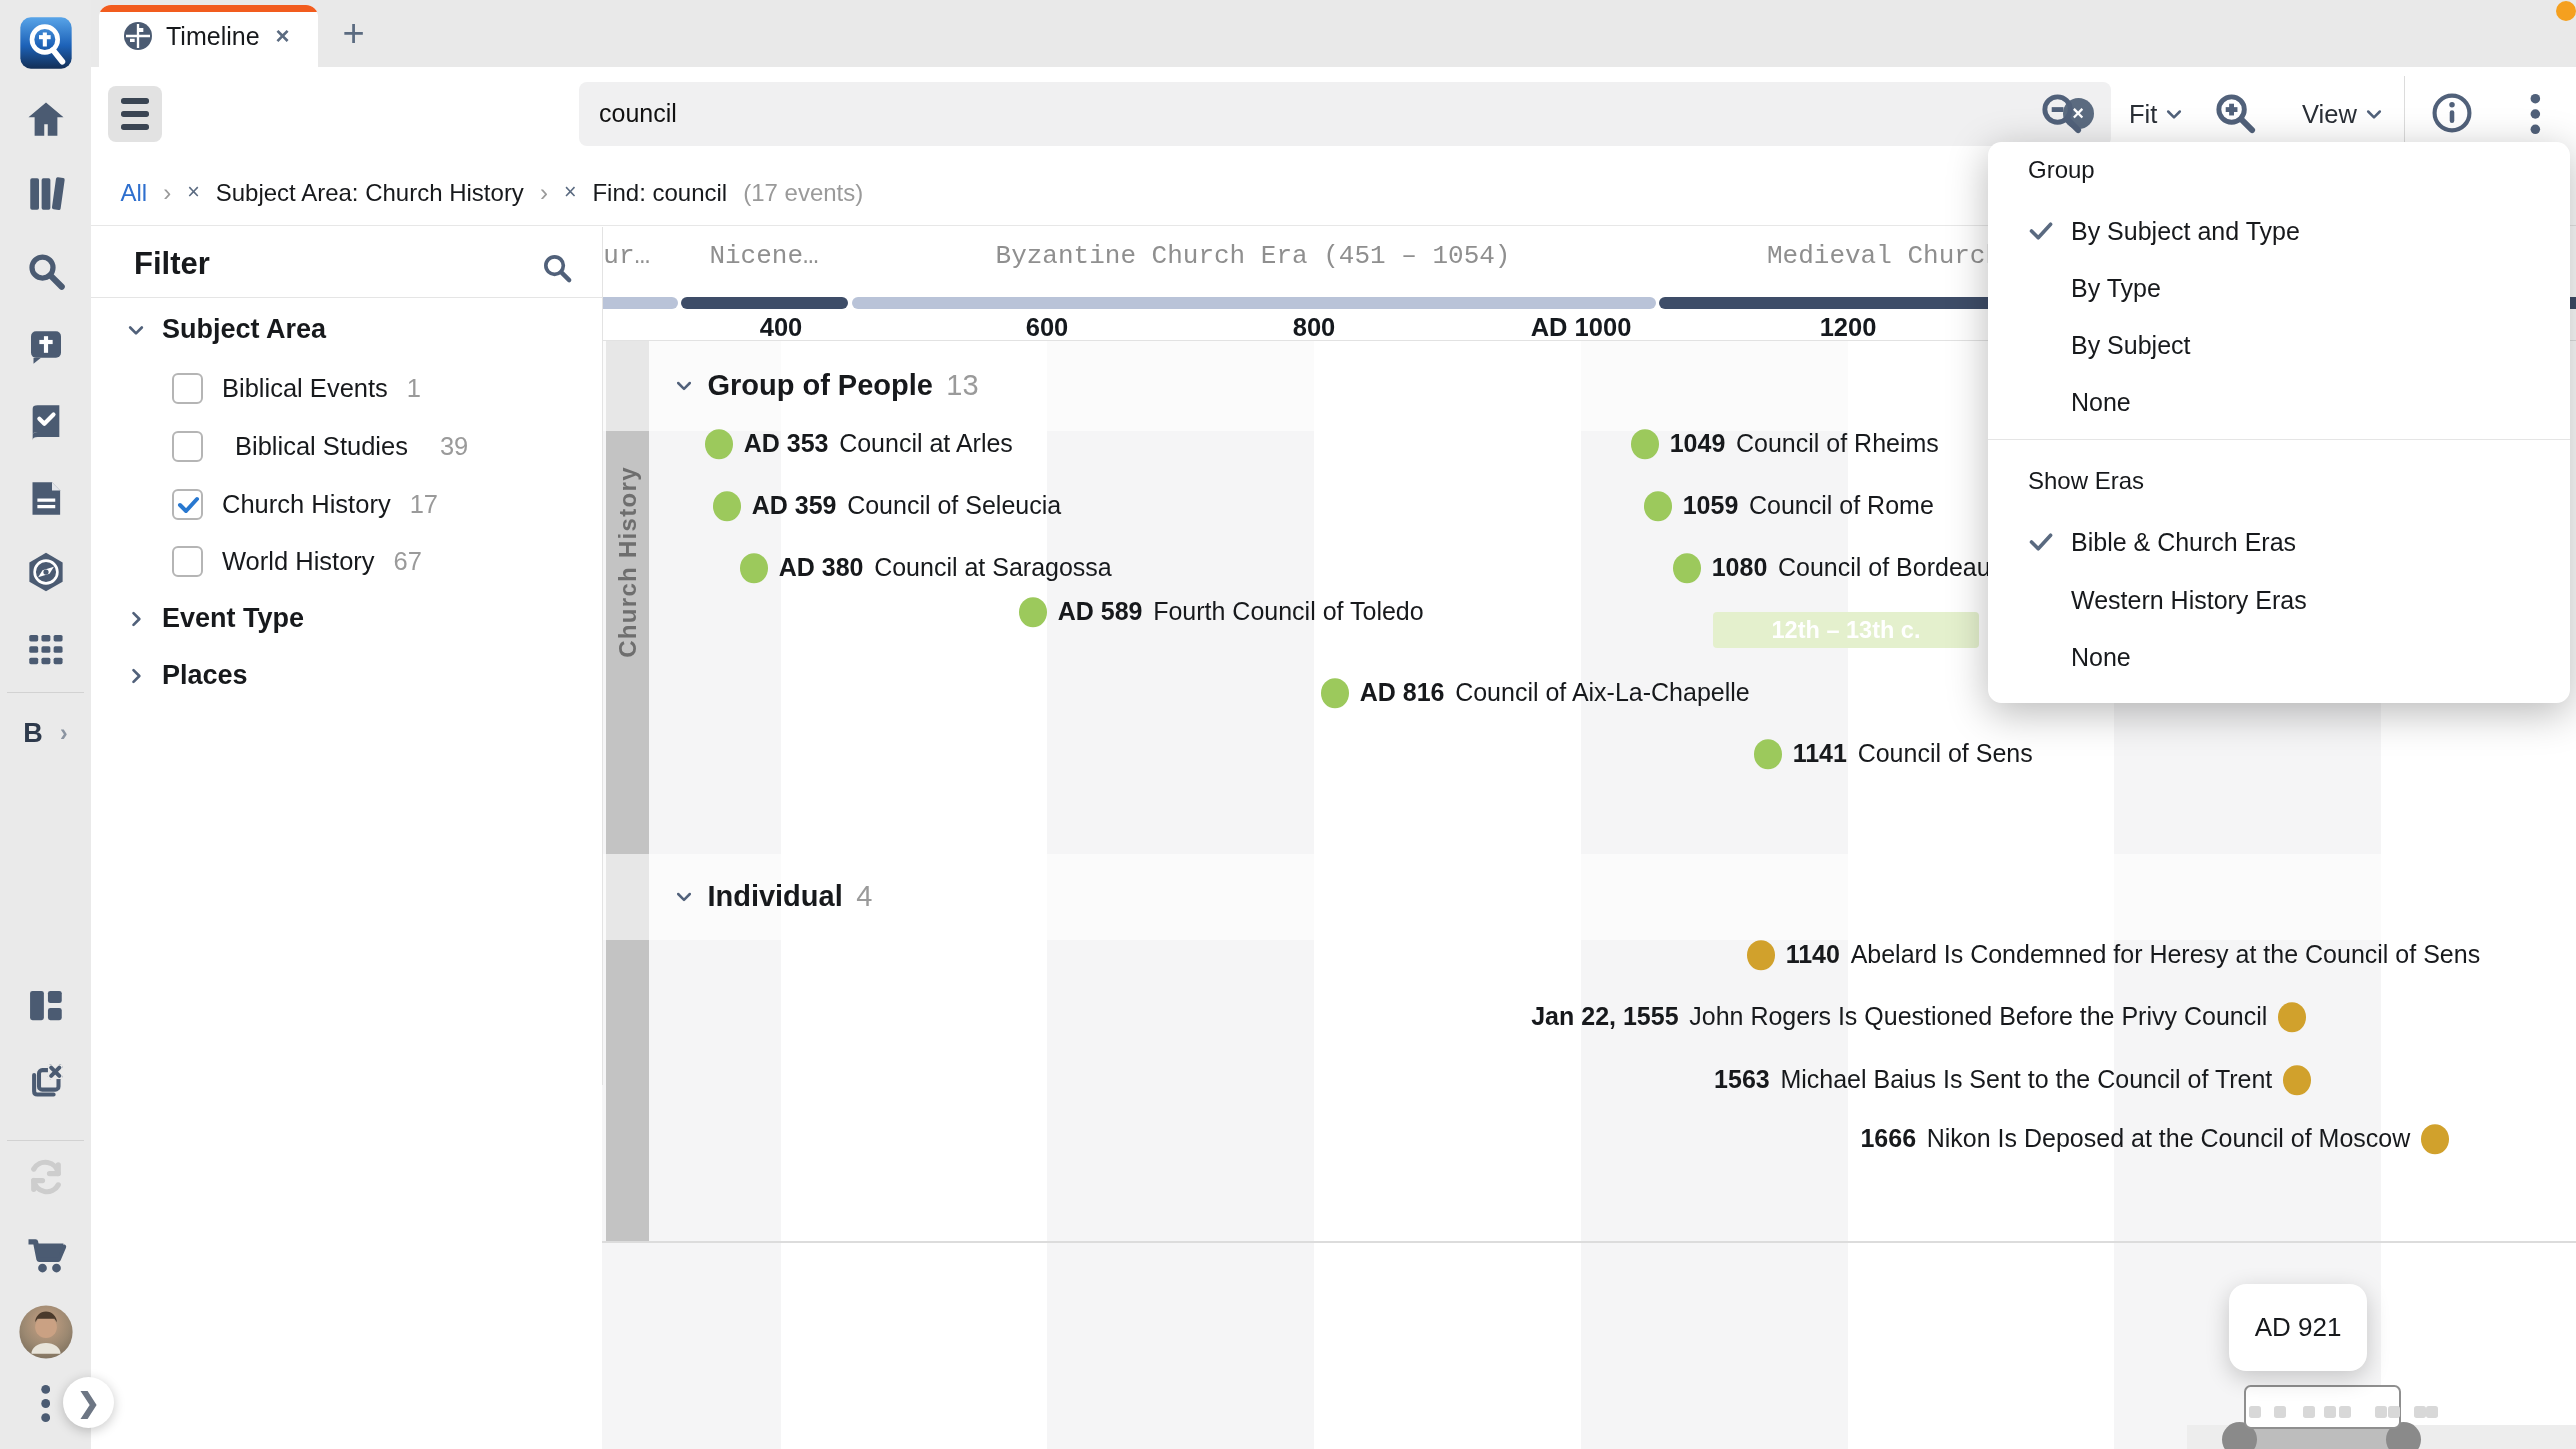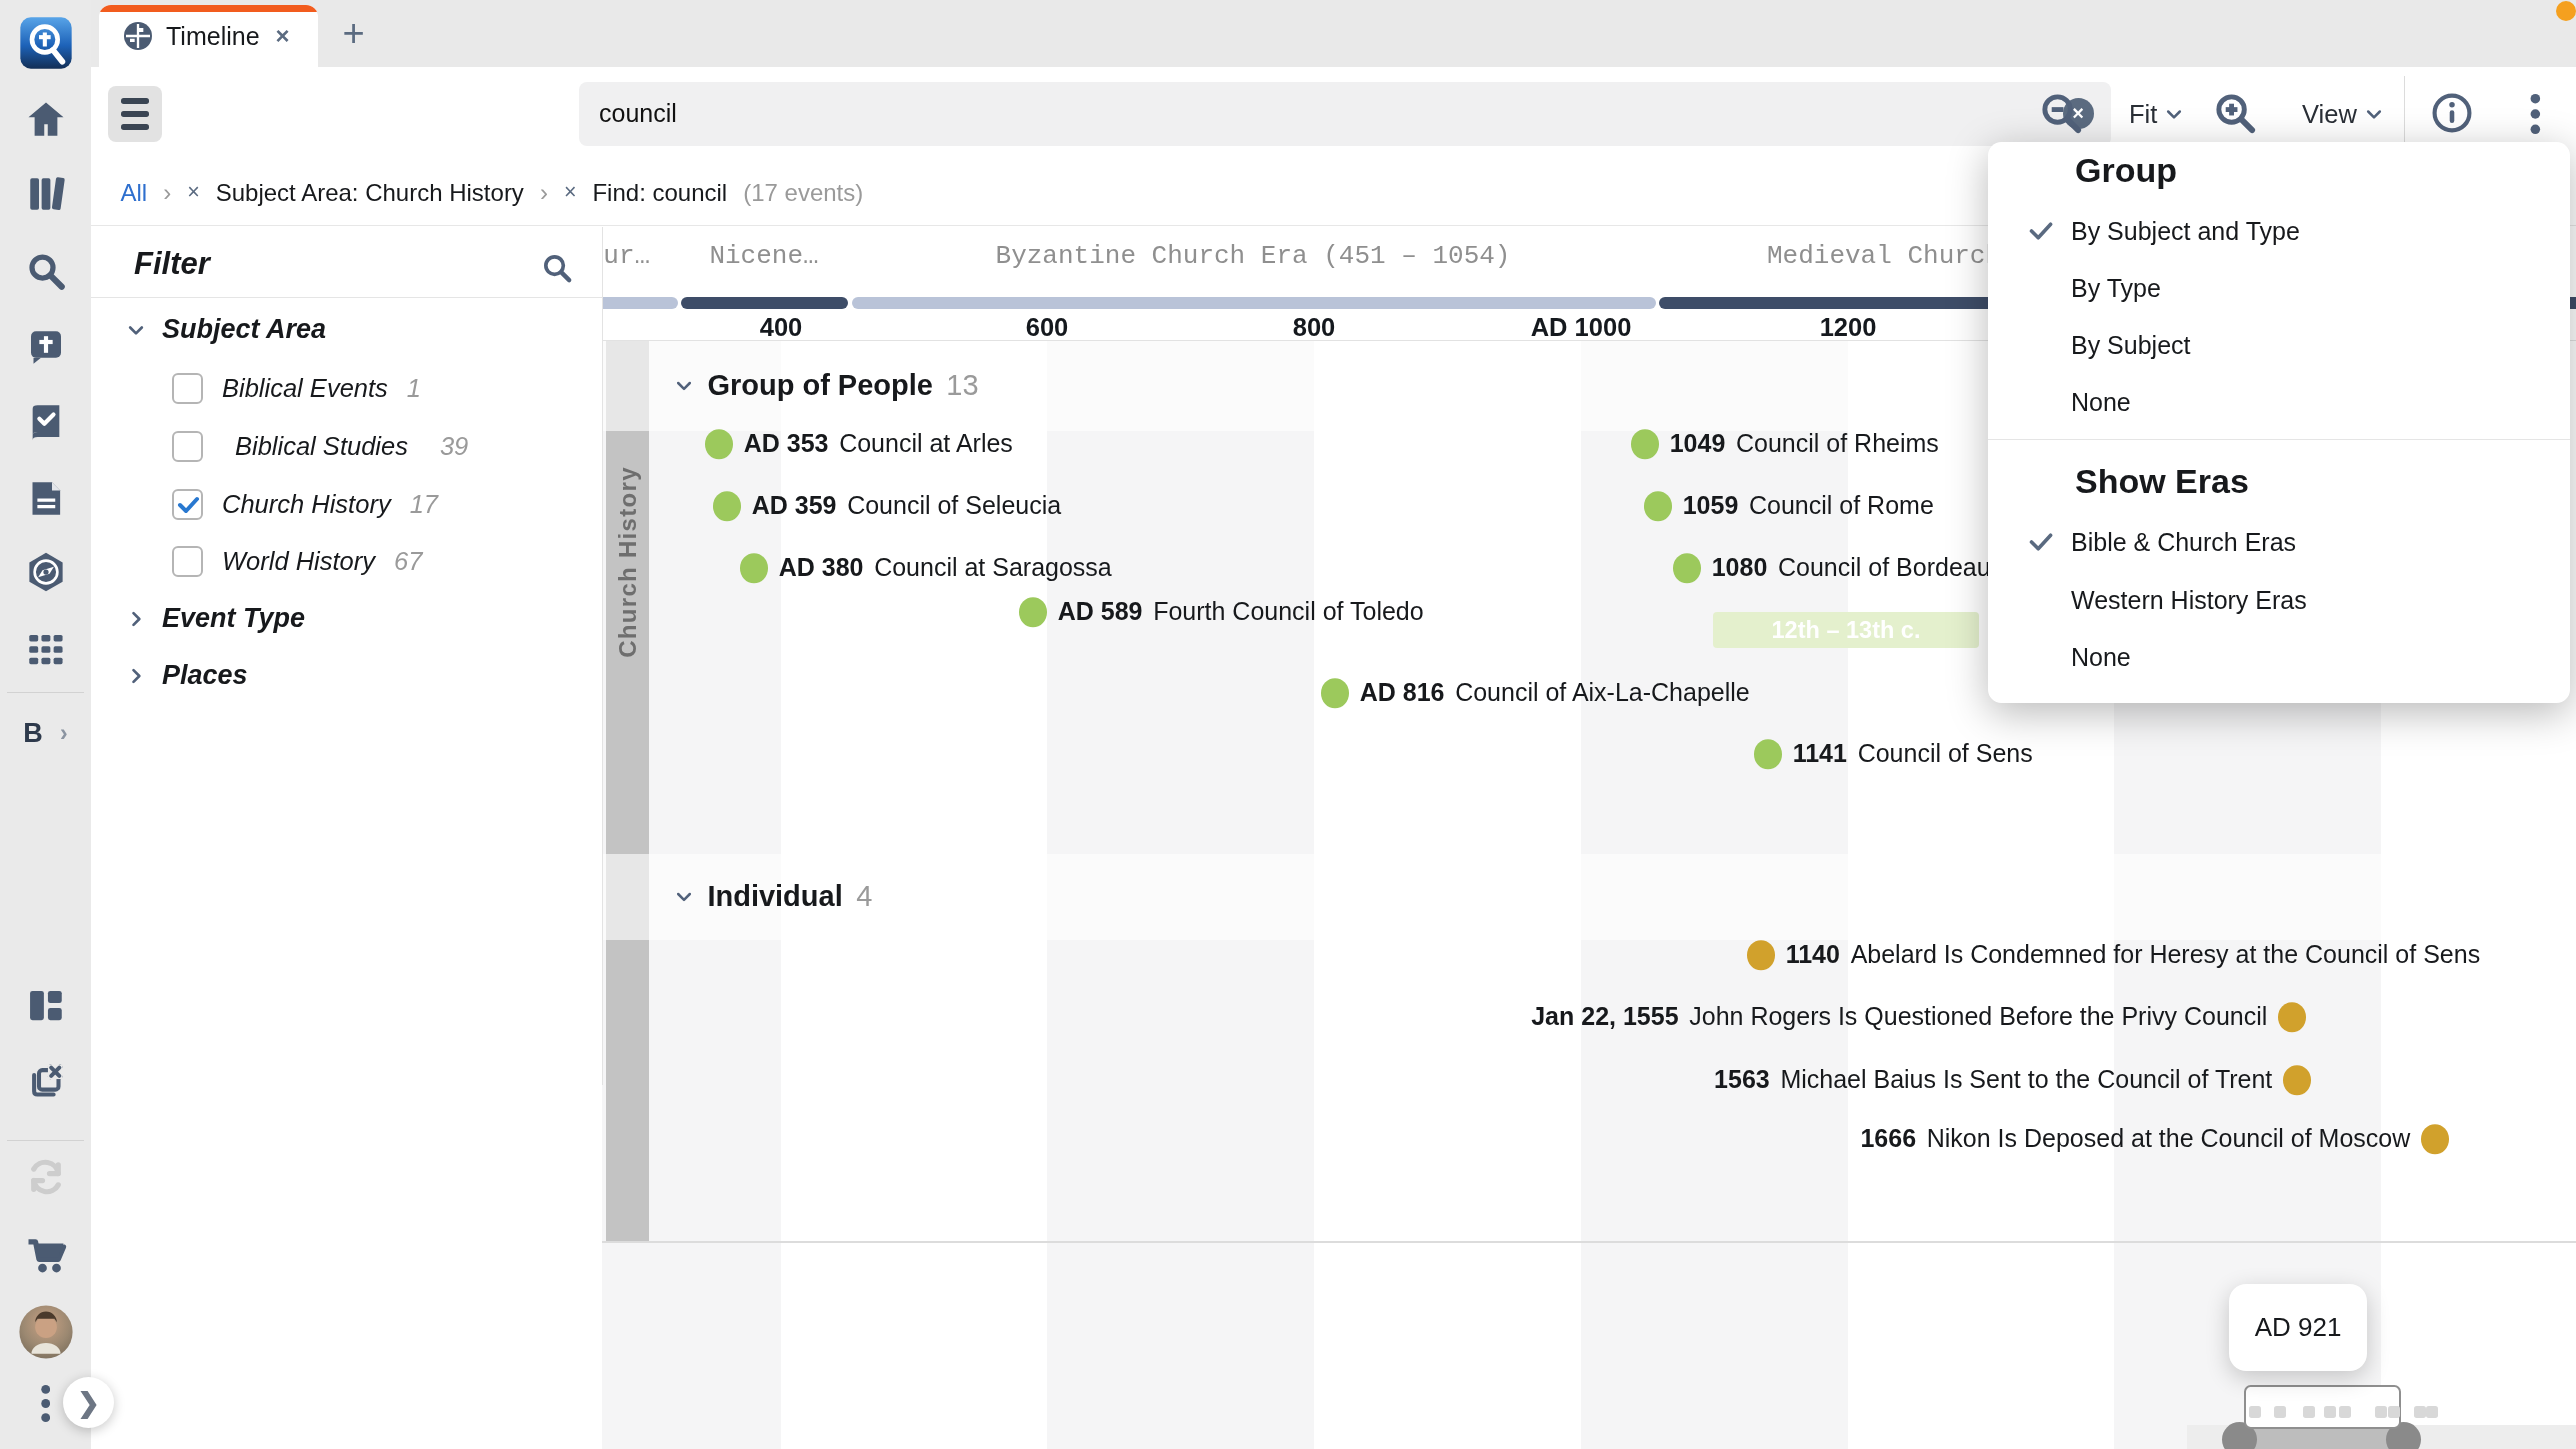--- a/index.html
+++ b/index.html
@@ -47,21 +47,21 @@
 
   
   #crumbrow{left:91px;top:161px;width:2485px;height:64px;background:#ffffff;border-bottom:1.3px solid #e7e7e7;z-index:5;}
   #crumbs{left:29.5px;top:0;height:63px;display:flex;align-items:center;gap:16px;font-size:24px;white-space:nowrap;}
   .crumb-sep{color:#9a9a9a;}
   .crumb-x{color:#5a6a80;font-size:21.5px;}
   #crumb-all{color:#2e6fce;}
   #crumb-count{color:#9a9a9a;}
 
   
-  #filterpanel{left:91px;top:227px;width:511px;height:858px;background:#ffffff;border-right:1.3px solid #e3e3e3;z-index:5;font-style:italic;}
+  #filterpanel{left:91px;top:227px;width:511px;height:858px;background:#ffffff;border-right:1.3px solid #e3e3e3;z-index:5;}
   #filter-title{left:43px;top:19px;font-size:31px;font-weight:bold;}
   #filter-search{left:449px;top:24px;}
   #filter-divider{left:0;top:70px;width:511px;height:1.3px;background:#e5e5e5;}
   .chev{color:#51617a;}
   .f-section{position:absolute;left:35px;display:flex;align-items:center;gap:16px;font-size:27px;font-weight:bold;}
   .f-row{position:absolute;left:81px;display:flex;align-items:center;gap:19px;font-size:25.5px;}
   .cb{width:31px;height:31px;border:2px solid #b5b5b5;border-radius:6px;background:#fff;box-sizing:border-box;
     display:flex;align-items:center;justify-content:center;}
   .f-count{color:#9a9a9a;}
 
@@ -91,21 +91,21 @@
     box-shadow:0 6.7px 23px rgba(0,0,0,0.20);display:flex;align-items:center;justify-content:center;font-size:26px;z-index:6;}
   #mm-track{position:absolute;left:1585px;top:1198px;width:389px;height:32px;background:#ededed;}
   #mm-bar{position:absolute;left:1627px;top:1198px;width:185px;height:29.5px;background:#bdbdbd;border-radius:14.8px;}
   .mm-handle{position:absolute;top:1195px;width:35px;height:35px;border-radius:50%;background:#8a8a8a;}
   #mm-window{position:absolute;left:1642px;top:1158px;width:157px;height:44px;background:#ffffff;border:2px solid #8f8f8f;border-radius:6.7px;box-sizing:border-box;z-index:5;}
   .mm-dot{position:absolute;top:1179px;width:12px;height:12px;border-radius:2.7px;background:#d8d8d8;z-index:6;}
 
   
   #menu{left:1988px;top:142px;width:582px;height:561px;background:#ffffff;border-radius:13.4px;
     box-shadow:0 9.4px 40px rgba(0,0,0,0.28);z-index:60;}
-  .menu-header{position:absolute;left:40px;font-size:34px;font-weight:bold;transform:translateY(-50%);margin-left:47px;}
+  .menu-header{position:absolute;left:40px;font-size:24px;font-weight:normal;transform:translateY(-50%);}
   .menu-item{position:absolute;left:83px;font-size:25px;transform:translateY(-50%);white-space:nowrap;}
   .menu-check{position:absolute;left:39px;transform:translateY(-50%);}
   #menu-divider{position:absolute;left:0;top:297px;width:582px;height:1.3px;background:#e5e5e5;}
 </style>
 </head>
 <body>
 
 <div id="rail" class="abs">
   <div class="rail-item" style="top:12px;height:62px;">
     <svg width="56" height="56" viewBox="0 0 48 48">

